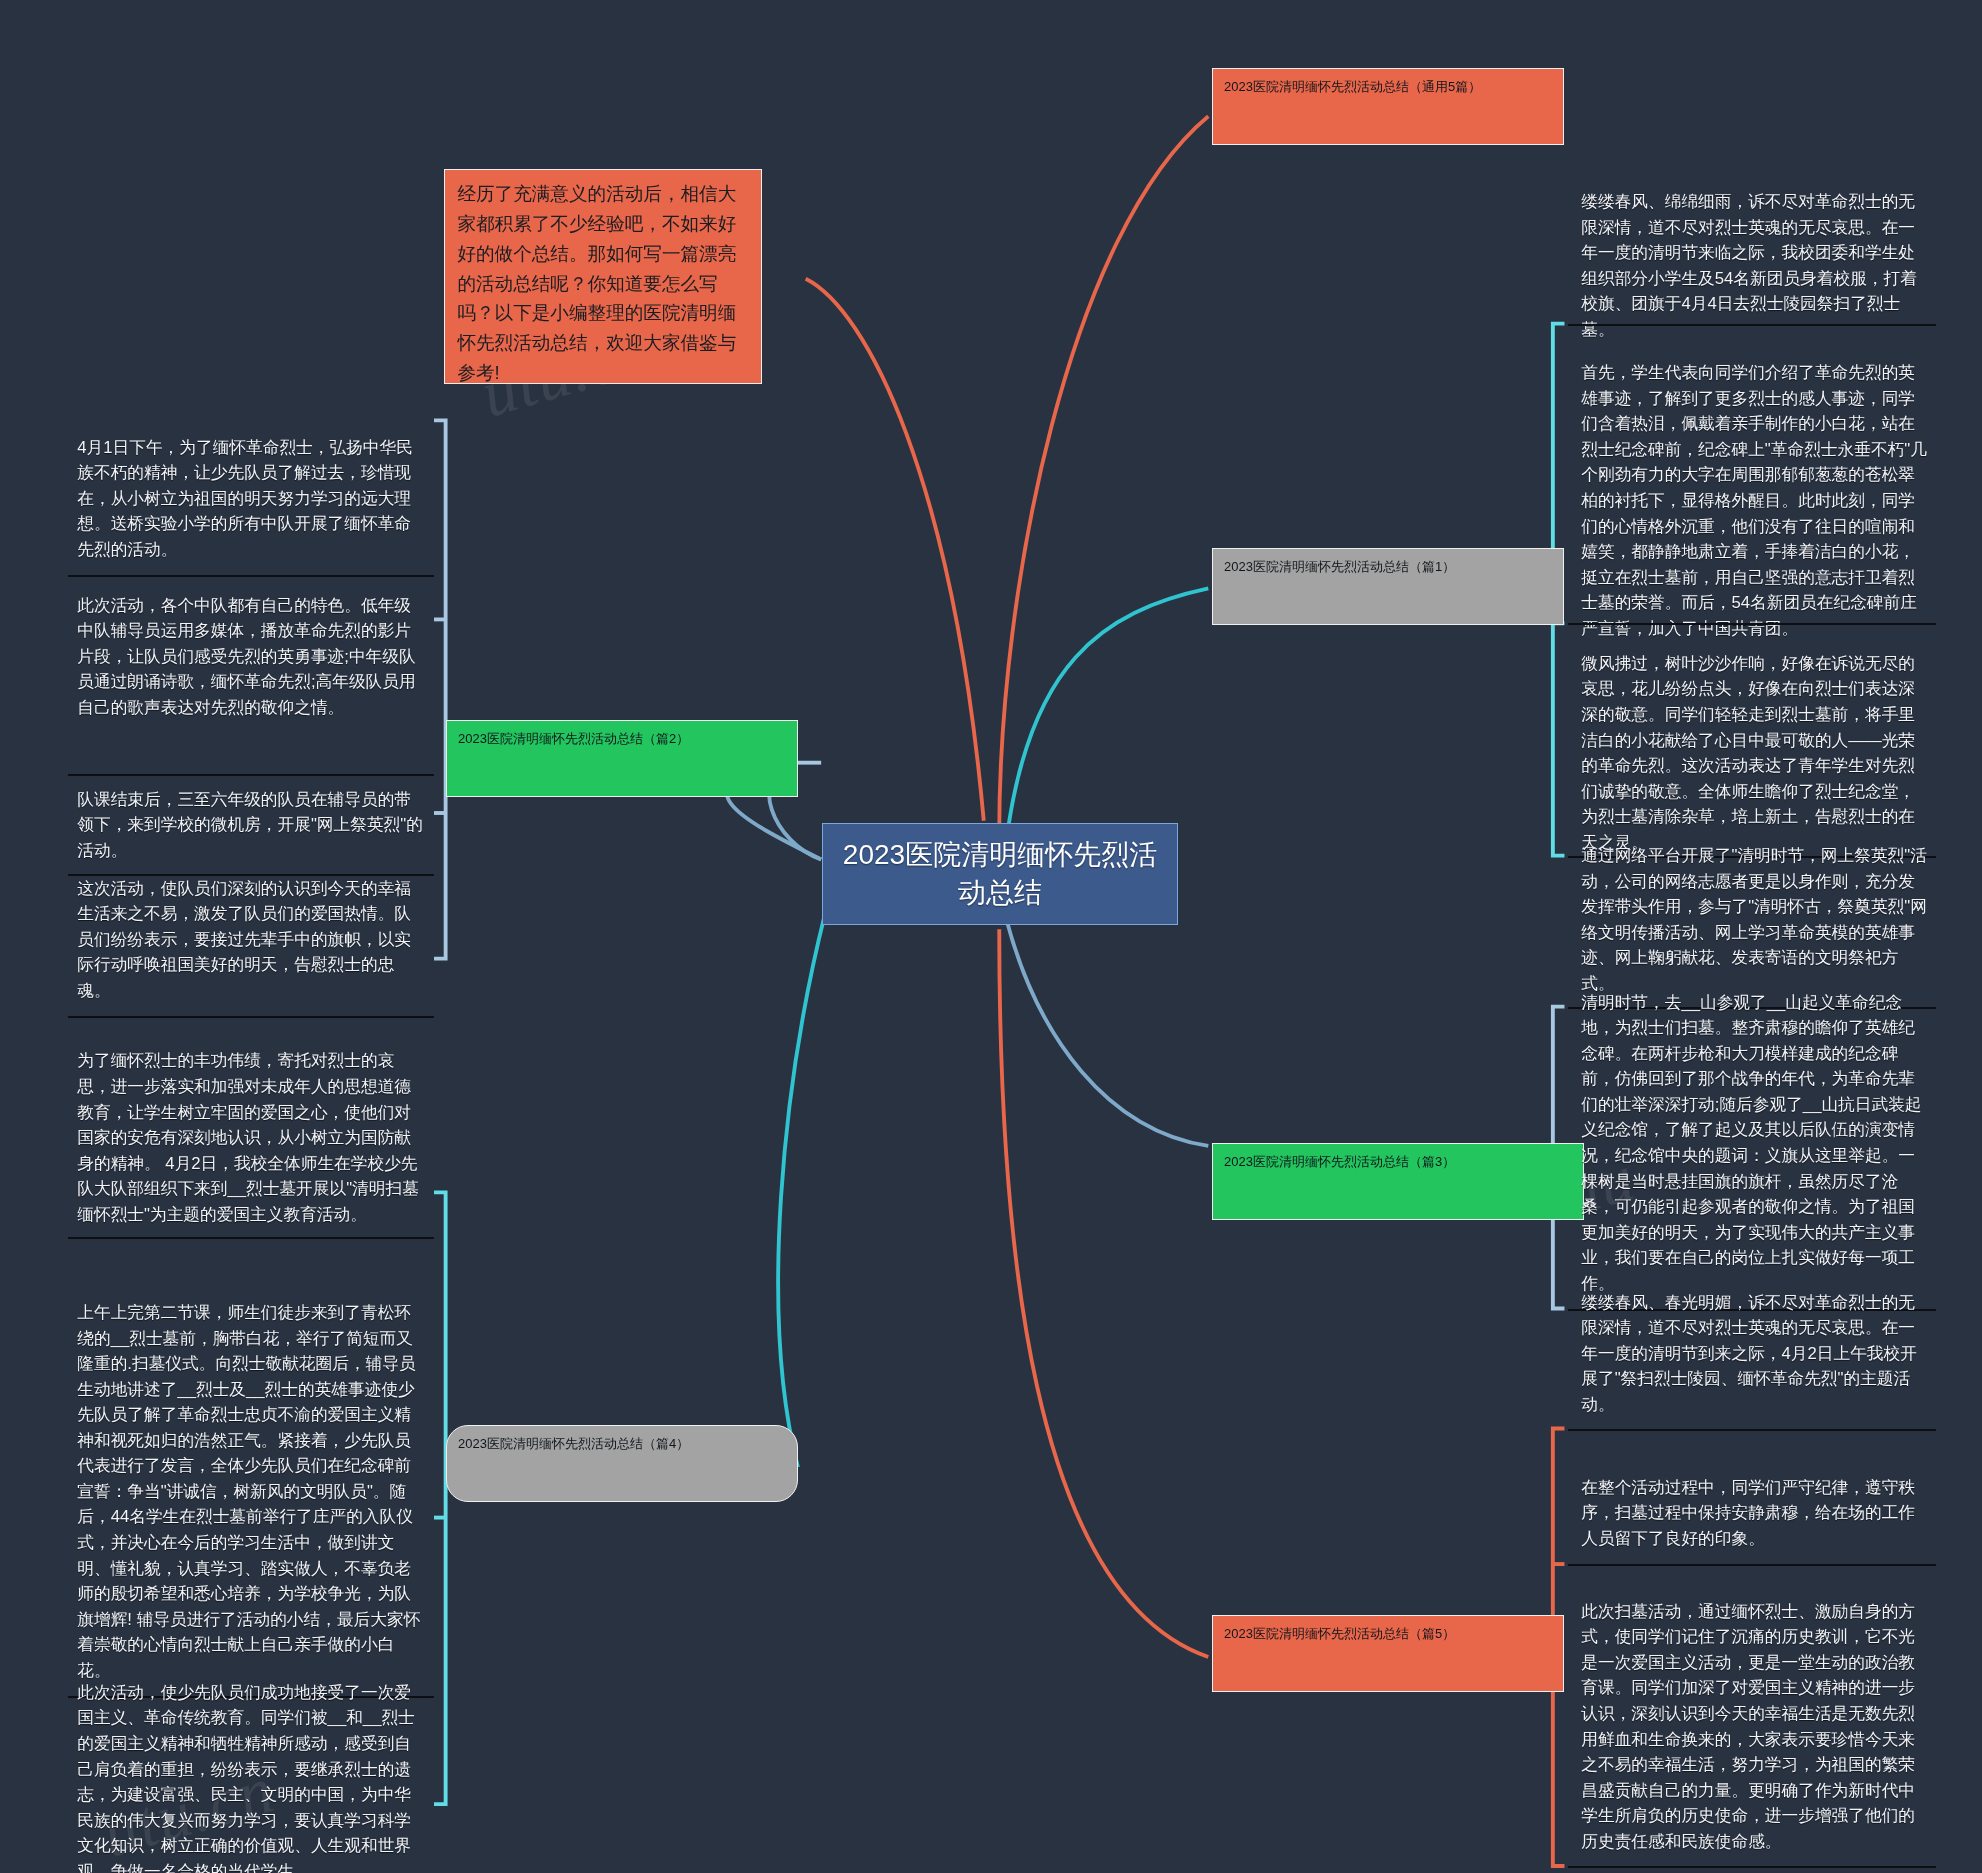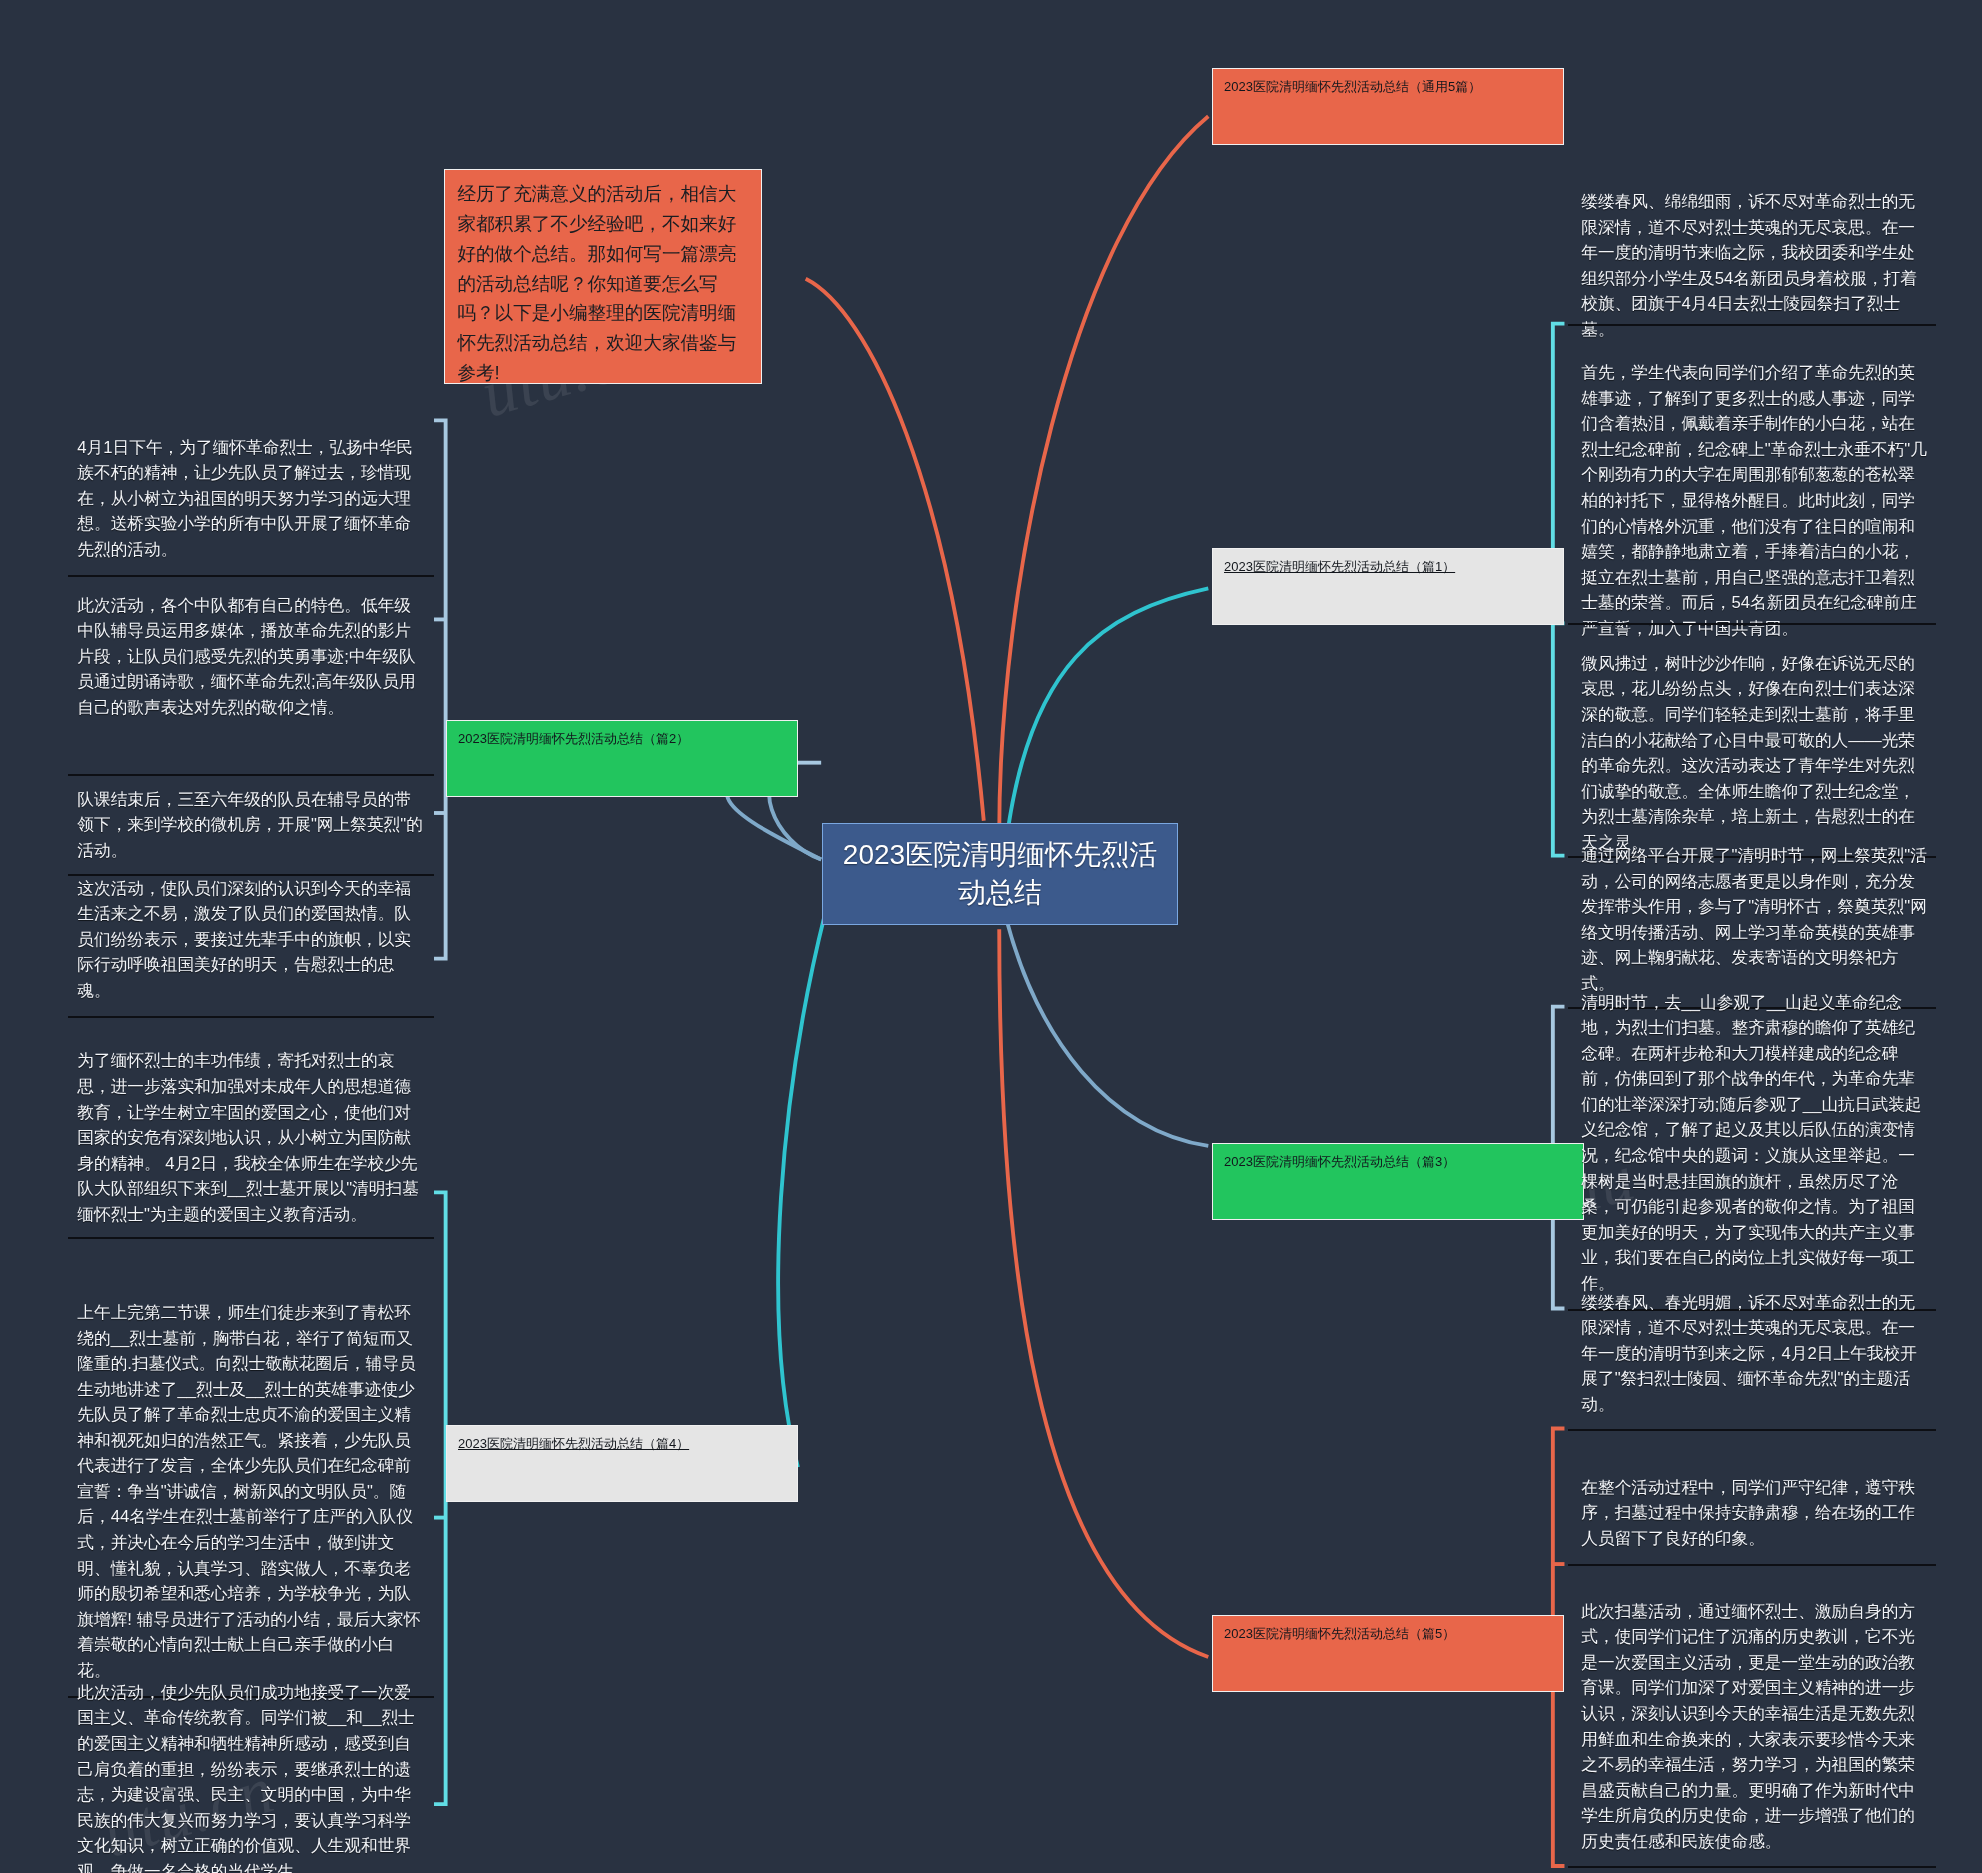--- a/index.html
+++ b/index.html
@@ -20,21 +20,21 @@
   }
   
   .topic{
     border:1.5px solid #f0f0f0;color:#12161c;
     font-size:13px;line-height:1.42;padding:9.3px 11px;
     box-sizing:border-box;
     display:flex;align-items:flex-start;
   }
   .topic.orange{background:#e8664a;}
   .topic.lightblue{background:#22c55e;}
-  .topic.cyan{background:#e5e5e5;text-decoration:underline;}
+  .topic.cyan{background:#a3a3a3;}
 
   
   .leaf{
     color:#f2f4f8;font-size:16.7px;line-height:1.53;
     padding:0 7.7px 7.7px 9.3px;box-sizing:border-box;
     text-shadow:0 0.8px 0.8px rgba(0,0,0,.6);
     display:flex;align-items:flex-end;
   }
   .leaf .txt{display:block;width:100%;}
   .leaf::after{content:"";}
@@ -114,21 +114,21 @@
 </div>
 
 <div class="node topic lightblue" style="left:446px;top:720px;width:352px;height:77px;">
   <span>2023医院清明缅怀先烈活动总结（篇2）</span>
 </div>
 
 <div class="node topic lightblue" style="left:1212px;top:1143px;width:372px;height:77px;">
   <span>2023医院清明缅怀先烈活动总结（篇3）</span>
 </div>
 
-<div class="node topic cyan" style="left:446px;top:1425px;width:352px;height:77px;">
+<div class="node topic cyan" style="left:446px;top:1425px;width:352px;height:77px;border-radius:22px;">
   <span>2023医院清明缅怀先烈活动总结（篇4）</span>
 </div>
 
 <div class="node topic orange" style="left:1212px;top:1615px;width:352px;height:77px;">
   <span>2023医院清明缅怀先烈活动总结（篇5）</span>
 </div>
 
 <div class="node leaf" style="left:68px;top:401px;width:364px;height:169px;">
   <span class="txt">4月1日下午，为了缅怀革命烈士，弘扬中华民族不朽的精神，让少先队员了解过去，珍惜现在，从小树立为祖国的明天努力学习的远大理想。送桥实验小学的所有中队开展了缅怀革命先烈的活动。</span>
 </div>

